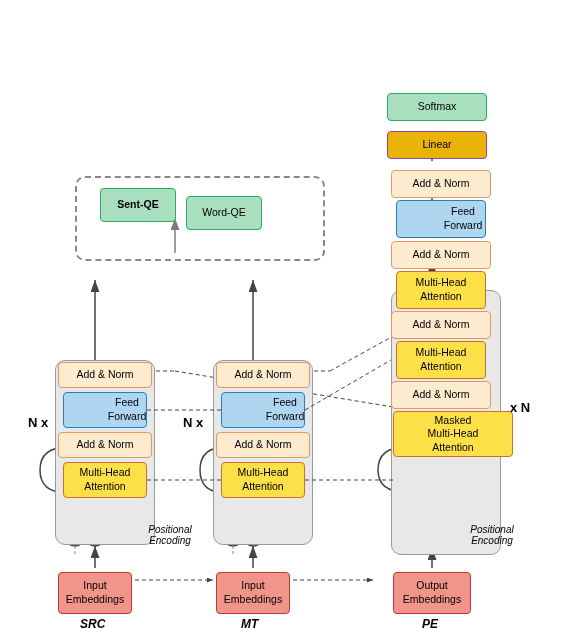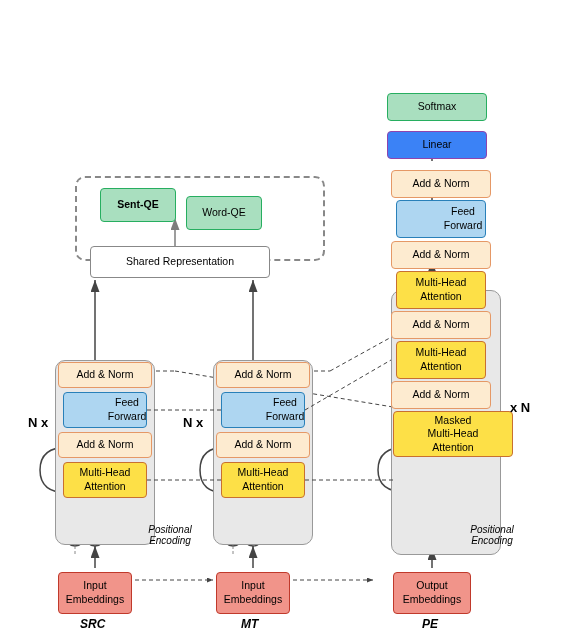--- a/index.html
+++ b/index.html
@@ -44,21 +44,21 @@
     }
     .box-green {
       background: #a9dfbf;
       border: 1.5px solid #27ae60;
     }
     .box-pink {
       background: #f1948a;
       border: 1.5px solid #c0392b;
     }
     .box-lavender {
-      background: #3b82f6;
+      background: #eab308;
       border: 1.5px solid #8e44ad;
     }
     .box-white {
       background: #fff;
       border: 1.5px solid #888;
     }
     .box-gray-bg {
       background: #e8e8e8;
       border: 1.5px solid #999;
       border-radius: 10px;
@@ -262,23 +262,20 @@
   </div>
 
   <div class="box box-yellow" style="left:216px;top:432px;width:94px;height:26px;">
     <span>Add &amp; Norm</span>
   </div>
 
   <div class="box box-orange" style="left:221px;top:462px;width:84px;height:36px;">
     <span>Multi-Head<br>Attention</span>
   </div>
 
-  <div class="box box-white" style="left:90px;top:246px;width:180px;height:32px;border:1.5px solid #888;">
-    <span>Shared Representation</span>
-  </div>
 
   <div class="box box-green" style="left:100px;top:188px;width:76px;height:34px;font-weight:bold;">
     <span>Sent-QE</span>
   </div>
 
   <div class="box box-green" style="left:186px;top:196px;width:76px;height:34px;">
     <span>Word-QE</span>
   </div>
 
   <div class="box box-pink" style="left:58px;top:572px;width:74px;height:42px;">

